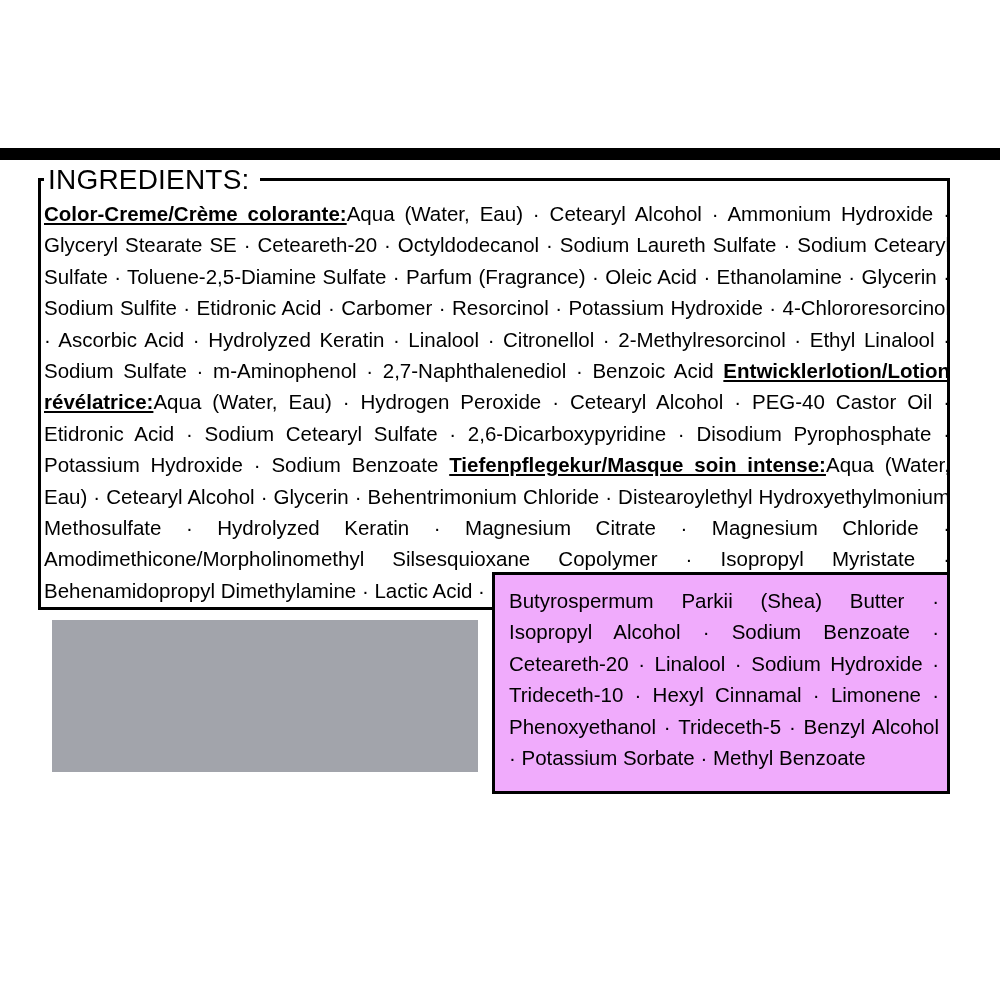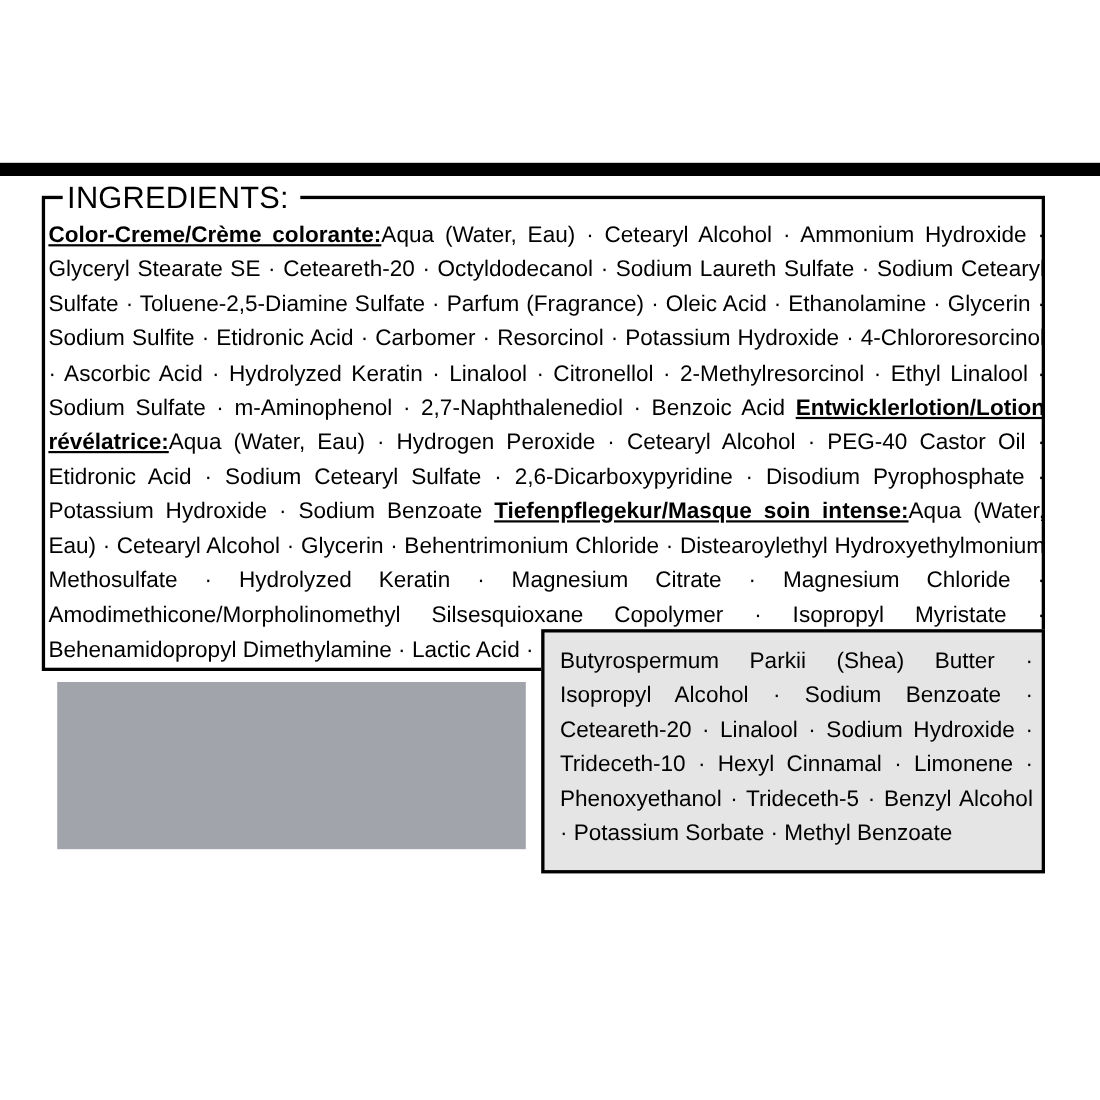--- a/index.html
+++ b/index.html
@@ -33,21 +33,21 @@
     top: 178px;
     width: 912px;
     height: 432px;
     border: 3px solid #000000;
     box-sizing: border-box;
   }
 
   
   .heading-wrap {
     position: absolute;
-    left: 57px;
+    left: 44px;
     top: 164px;
     height: 32px;
     background: #ffffff;
     padding: 0 10px 0 4px;
     display: flex;
     align-items: center;
     z-index: 3;
     justify-content: center;
   }
   .heading {
@@ -84,21 +84,21 @@
 
   
   .cont-box {
     position: absolute;
     left: 492px;
     top: 572px;
     width: 458px;
     height: 222px;
     border: 3px solid #000000;
     box-sizing: border-box;
-    background: #e5e5e5;
+    background: #f0abfc;
     z-index: 4;
   }
   .cont-text {
     position: absolute;
     left: 14px;
     top: 10px;
     width: 430px;
     font-size: 20.5px;
     line-height: 31.4px;
     text-align: justify;

